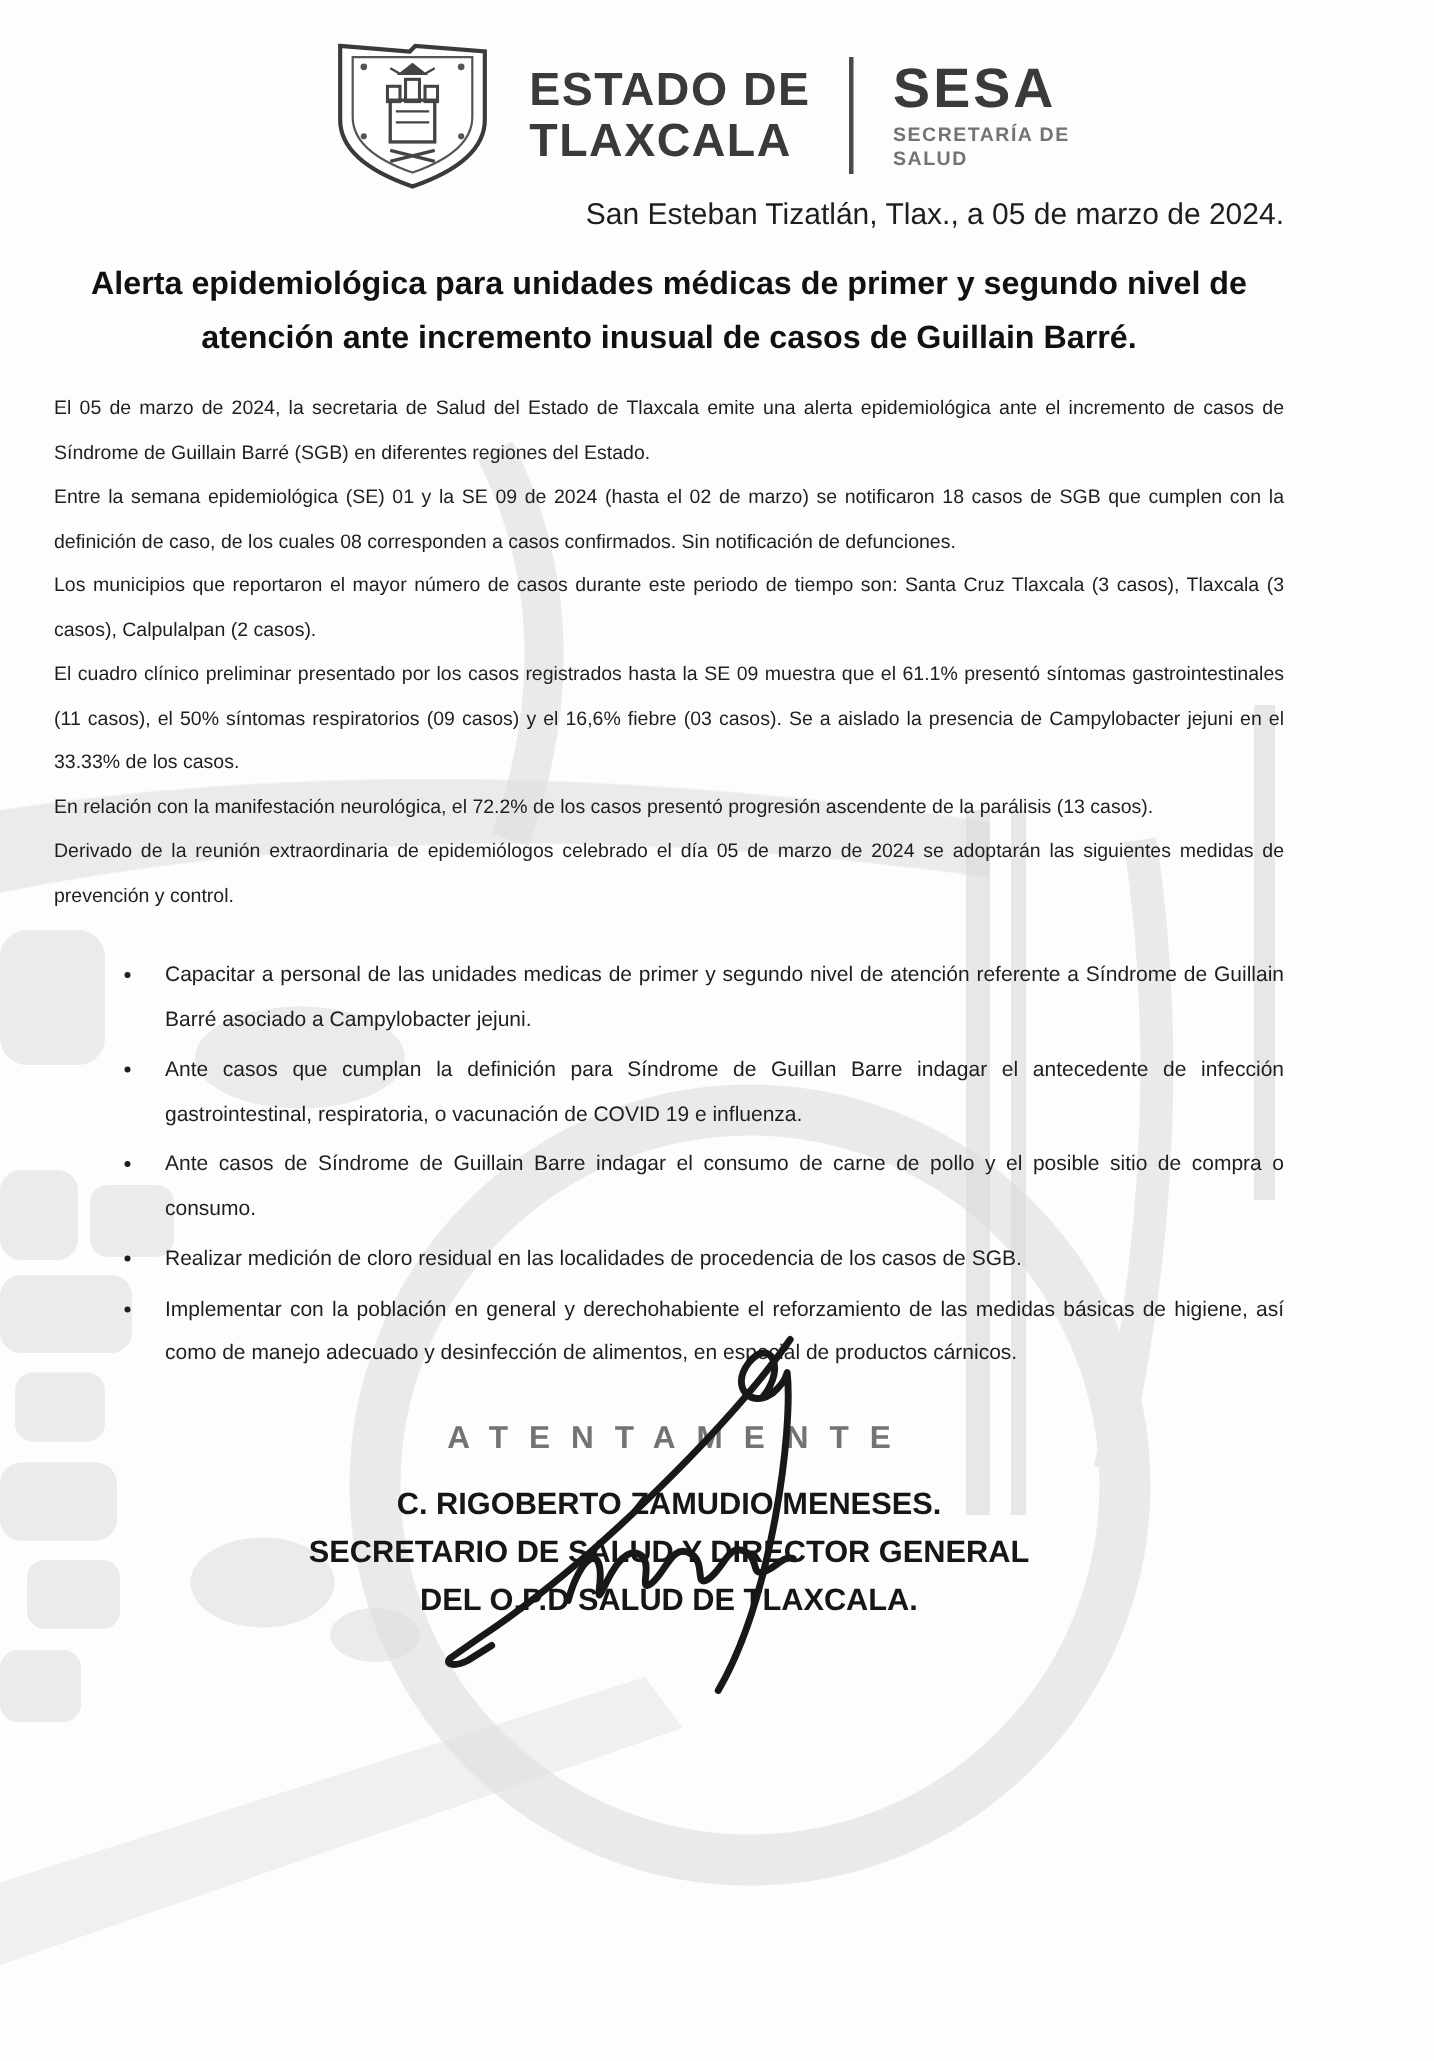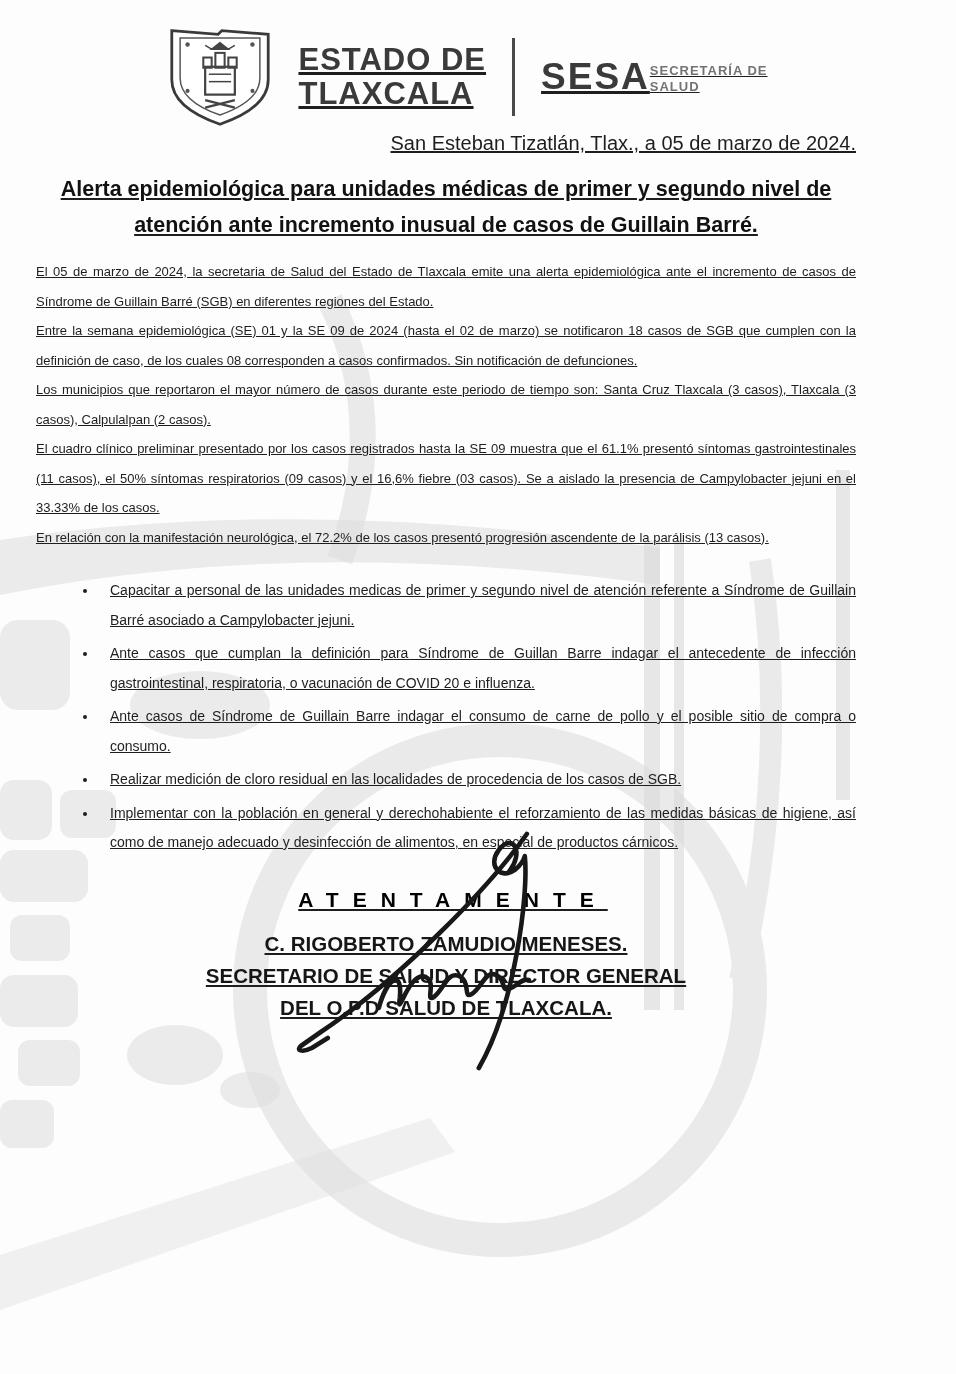--- a/index.html
+++ b/index.html
@@ -8,42 +8,41 @@
     background:#fdfdfd;
     font-family:"Liberation Sans", sans-serif;
     color:#1e1e1e;
     position:relative;
     overflow:hidden;
   }
   .page{
     position:relative;
     width:892px;height:1374px;
     z-index:1;
-    text-decoration:underline;
   }
   
   .watermark{
     position:absolute;inset:0;z-index:0;pointer-events:none;
   }
   .content{
     position:relative;z-index:1;
     padding:26px 36px 0 36px;
   }
   
   .header-row{
     display:flex;justify-content:center;align-items:center;
     gap:22px;margin-left:40px;
   }
   .shield{flex:0 0 auto;}
   .org-name{
     font-weight:bold;font-size:31px;line-height:34px;
     color:#3a3a3a;letter-spacing:1px;
   }
   .divider{width:3px;height:78px;background:#4a4a4a;margin:0 4px;}
-  .agency{display:flex;flex-direction:row;align-items:center;}
+  .agency{display:flex;flex-direction:column;}
   .agency-acronym{font-weight:bold;font-size:37px;line-height:38px;color:#3a3a3a;letter-spacing:2px;}
   .agency-sub{font-size:13px;line-height:16px;color:#737373;font-weight:bold;letter-spacing:1px;margin-top:4px;}
   .dateline{
     text-align:right;font-size:20px;margin-top:4px;
   }
   
   .doc-title{
     text-align:center;font-weight:bold;font-size:21.5px;line-height:36px;
     margin:16px 6px 14px 6px;color:#111;
   }
@@ -58,21 +57,21 @@
   }
   ul.measures li{
     font-size:14px;line-height:29.5px;text-align:justify;
     margin:0 0 4px 0;padding-left:12px;
   }
   
   .closing{
     position:relative;text-align:center;margin-top:30px;
   }
   .salutation{
-    font-weight:bold;font-size:21px;letter-spacing:14px;color:#000000;
+    font-weight:bold;font-size:21px;letter-spacing:14px;color:#737373;
     margin-left:14px;
   }
   .signatory{
     margin-top:16px;font-weight:bold;font-size:20.5px;line-height:32px;color:#161616;
   }
   .signature-svg{
     position:absolute;left:50%;top:-58px;transform:translateX(-52%);
     pointer-events:none;
   }
 </style>
@@ -146,26 +145,27 @@
 
     <div class="doc-title">Alerta epidemiológica para unidades médicas de primer y segundo nivel de atención ante incremento inusual de casos de Guillain Barré.</div>
 
     <div class="body-text">
 
     <p>El 05 de marzo de 2024, la secretaria de Salud del Estado de Tlaxcala emite una alerta epidemiológica ante el incremento de casos de Síndrome de Guillain Barré (SGB) en diferentes regiones del Estado.</p>
         <p>Entre la semana epidemiológica (SE) 01 y la SE 09 de 2024 (hasta el 02 de marzo) se notificaron 18 casos de SGB que cumplen con la definición de caso, de los cuales 08 corresponden a casos confirmados. Sin notificación de defunciones.</p>
         <p>Los municipios que reportaron el mayor número de casos durante este periodo de tiempo son: Santa Cruz Tlaxcala (3 casos), Tlaxcala (3 casos), Calpulalpan (2 casos).</p>
         <p>El cuadro clínico preliminar presentado por los casos registrados hasta la SE 09 muestra que el 61.1% presentó síntomas gastrointestinales (11 casos), el 50% síntomas respiratorios (09 casos) y el 16,6% fiebre (03 casos). Se a aislado la presencia de Campylobacter jejuni en el 33.33% de los casos.</p>
         <p>En relación con la manifestación neurológica, el 72.2% de los casos presentó progresión ascendente de la parálisis (13 casos).</p>
+        <p>Derivado de la reunión extraordinaria de epidemiólogos celebrado el día 05 de marzo de 2024 se adoptarán las siguientes medidas de prevención y control.</p>
       </div>
 
     <ul class="measures">
 
     <li>Capacitar a personal de las unidades medicas de primer y segundo nivel de atención referente a Síndrome de Guillain Barré asociado a Campylobacter jejuni.</li>
-        <li>Ante casos que cumplan la definición para Síndrome de Guillan Barre indagar el antecedente de infección gastrointestinal, respiratoria, o vacunación de COVID 20 e influenza.</li>
+        <li>Ante casos que cumplan la definición para Síndrome de Guillan Barre indagar el antecedente de infección gastrointestinal, respiratoria, o vacunación de COVID 19 e influenza.</li>
         <li>Ante casos de Síndrome de Guillain Barre indagar el consumo de carne de pollo y el posible sitio de compra o consumo.</li>
         <li>Realizar medición de cloro residual en las localidades de procedencia de los casos de SGB.</li>
         <li>Implementar con la población en general y derechohabiente el reforzamiento de las medidas básicas de higiene, así como de manejo adecuado y desinfección de alimentos, en especial de productos cárnicos.</li>
       </ul>
 
     <div class="closing">
       <div class="salutation">ATENTAMENTE</div>
       <div class="signatory">
         <div>C. RIGOBERTO ZAMUDIO MENESES.</div>
         <div>SECRETARIO DE SALUD Y DIRECTOR GENERAL</div>

